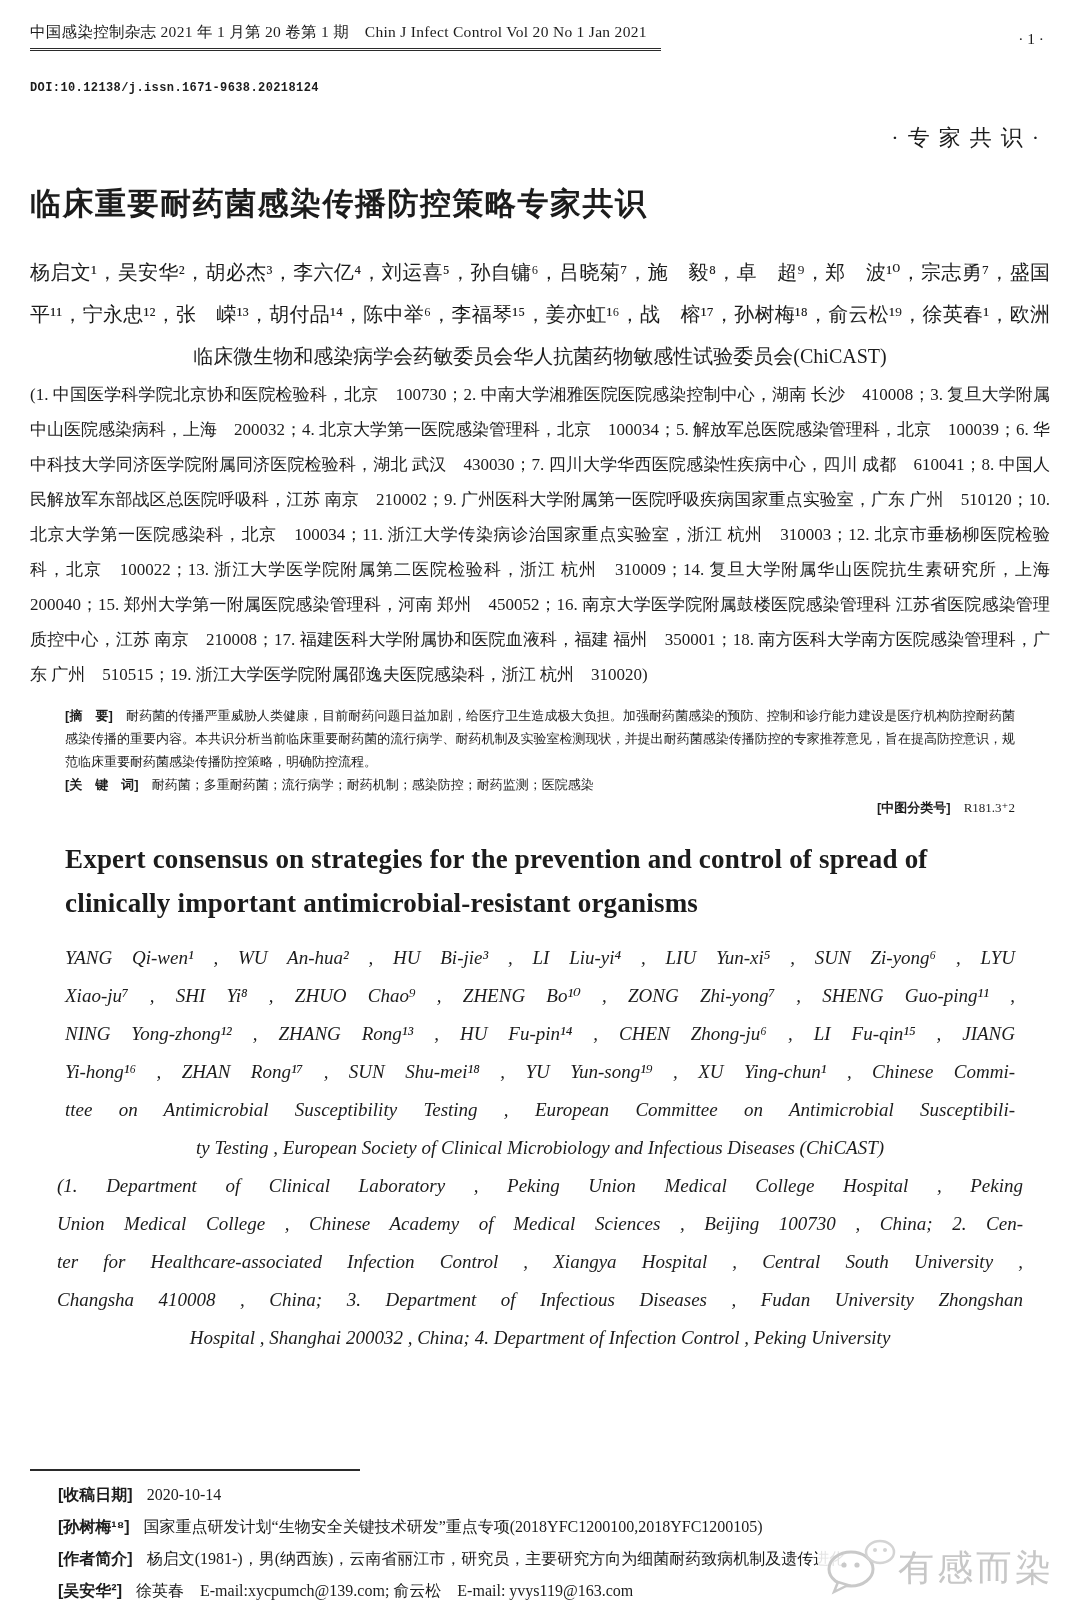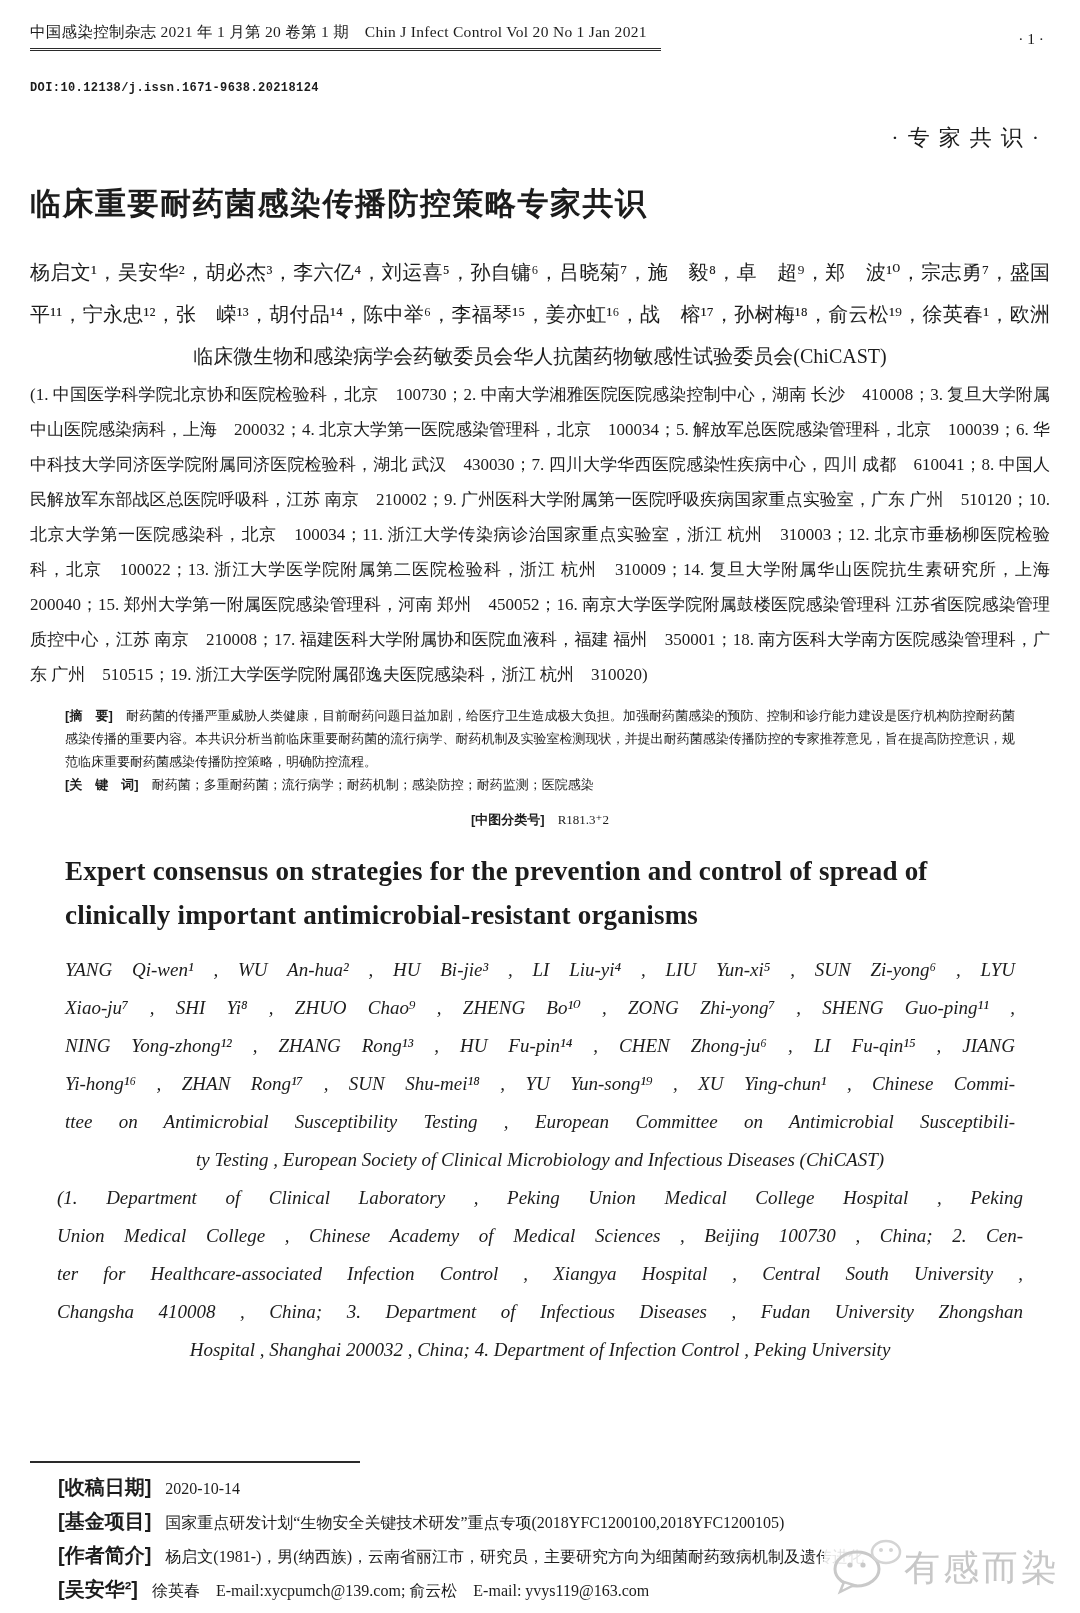--- a/index.html
+++ b/index.html
@@ -23,34 +23,34 @@
   
   .authors-cn{margin-top:26px;font-size:20px;line-height:42px;}
   .jline{text-align:justify;text-align-last:justify;}
   .lline{text-align:center;}
   
   .affil-cn{margin-top:0;font-size:17px;line-height:35px;text-align:justify;}
   
   .absblock{margin:12px 35px 0 35px;font-size:13px;line-height:23px;text-align:justify;}
   .lbl{font-weight:bold;font-family:"Liberation Sans","DejaVu Sans",sans-serif;}
   .kwline{text-align:left;margin-top:0;}
-  .clcline{text-align:center;margin-top:12px;}
+  .clcline{text-align:right;margin-top:0;}
   
   .entitle{margin:18px 35px 0 35px;font-size:27px;font-weight:bold;line-height:44px;letter-spacing:.2px;}
   
   .enauthors{margin:14px 35px 0 35px;font-size:19px;line-height:38px;font-style:italic;}
   .enaffil{margin:0 27px;font-size:19px;line-height:38px;font-style:italic;}
   
   .footer{position:absolute;left:30px;right:30px;bottom:6px;}
   .footrule{width:330px;border-top:2px solid #2a2a2a;margin-bottom:8px;}
   .footrow{font-size:16px;line-height:32px;padding-left:28px;text-align:left;}
-  .footrow .lbl{font-size:20px;}
+  .footrow .lbl{font-size:16px;}
   .footrow .ftxt{margin-left:14px;}
   
-  .watermark{position:absolute;right:14px;bottom:10px;display:flex;align-items:center;gap:0;
+  .watermark{position:absolute;right:20px;bottom:10px;display:flex;align-items:center;gap:0;
              background:rgba(255,255,255,.88);padding:4px 6px;}
   .watermark .wmtext{font-size:36px;color:#c7c7c7;letter-spacing:3px;
              font-family:"Liberation Sans","DejaVu Sans",sans-serif;}
 </style>
 </head>
 <body>
 
 <div class="page">
 
   <div class="hdr">
@@ -105,21 +105,21 @@
     <div class="jline">Changsha 410008 , China; 3. Department of Infectious Diseases , Fudan University Zhongshan</div>
     <div class="lline">Hospital , Shanghai 200032 , China; 4. Department of Infection Control , Peking University</div>
   </div>
 
   <div class="footer">
     <div class="footrule"></div>
     <div class="footrow">
       <span class="lbl">[收稿日期]</span><span class="ftxt">2020-10-14</span>
     </div>
     <div class="footrow">
-      <span class="lbl">[基金项目]</span><span class="ftxt">国家重点研发计划“生物安全关键技术研发”重点专项(2018YFC1200100,2018YFC1200105)</span>
+      <span class="lbl">[孙树梅¹⁸]</span><span class="ftxt">国家重点研发计划“生物安全关键技术研发”重点专项(2018YFC1200100,2018YFC1200105)</span>
     </div>
     <div class="footrow">
       <span class="lbl">[作者简介]</span><span class="ftxt">杨启文(1981-)，男(纳西族)，云南省丽江市，研究员，主要研究方向为细菌耐药致病机制及遗传进化</span>
     </div>
     <div class="footrow">
       <span class="lbl">[吴安华²]</span><span class="ftxt">徐英春　E-mail:xycpumch@139.com; 俞云松　E-mail: yvys119@163.com</span>
     </div>
   </div>
 
   <div class="watermark">

